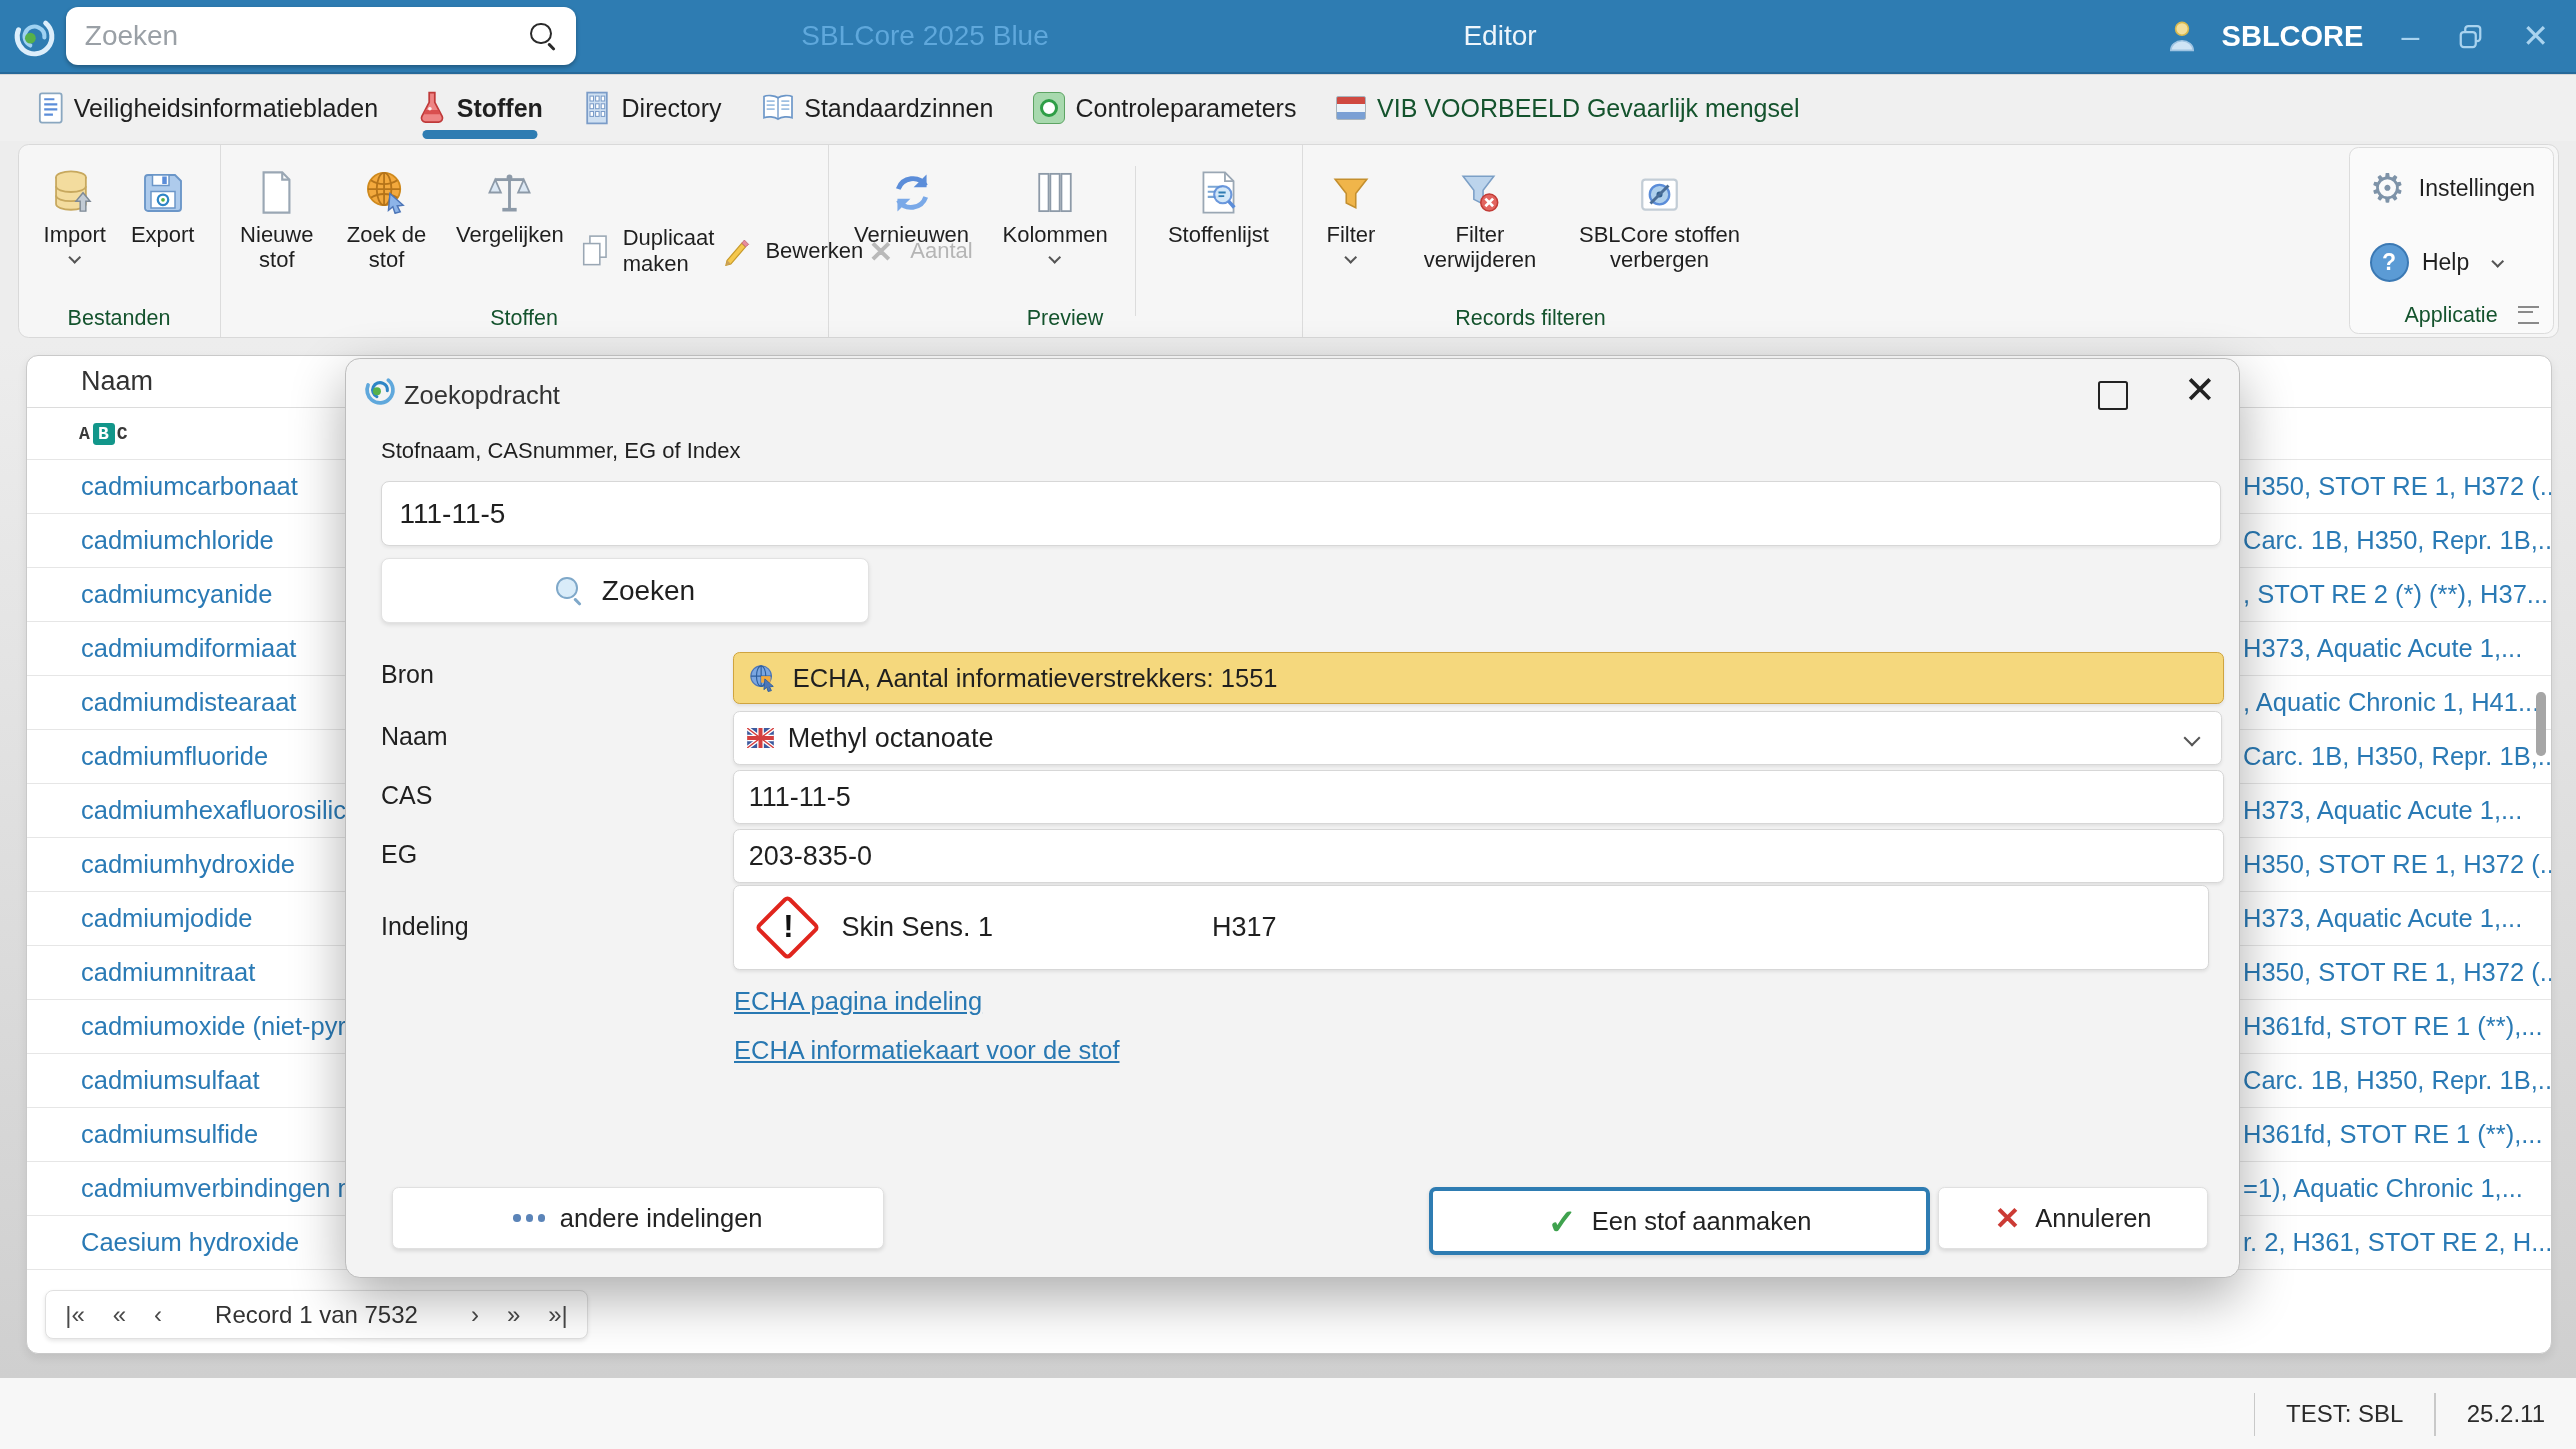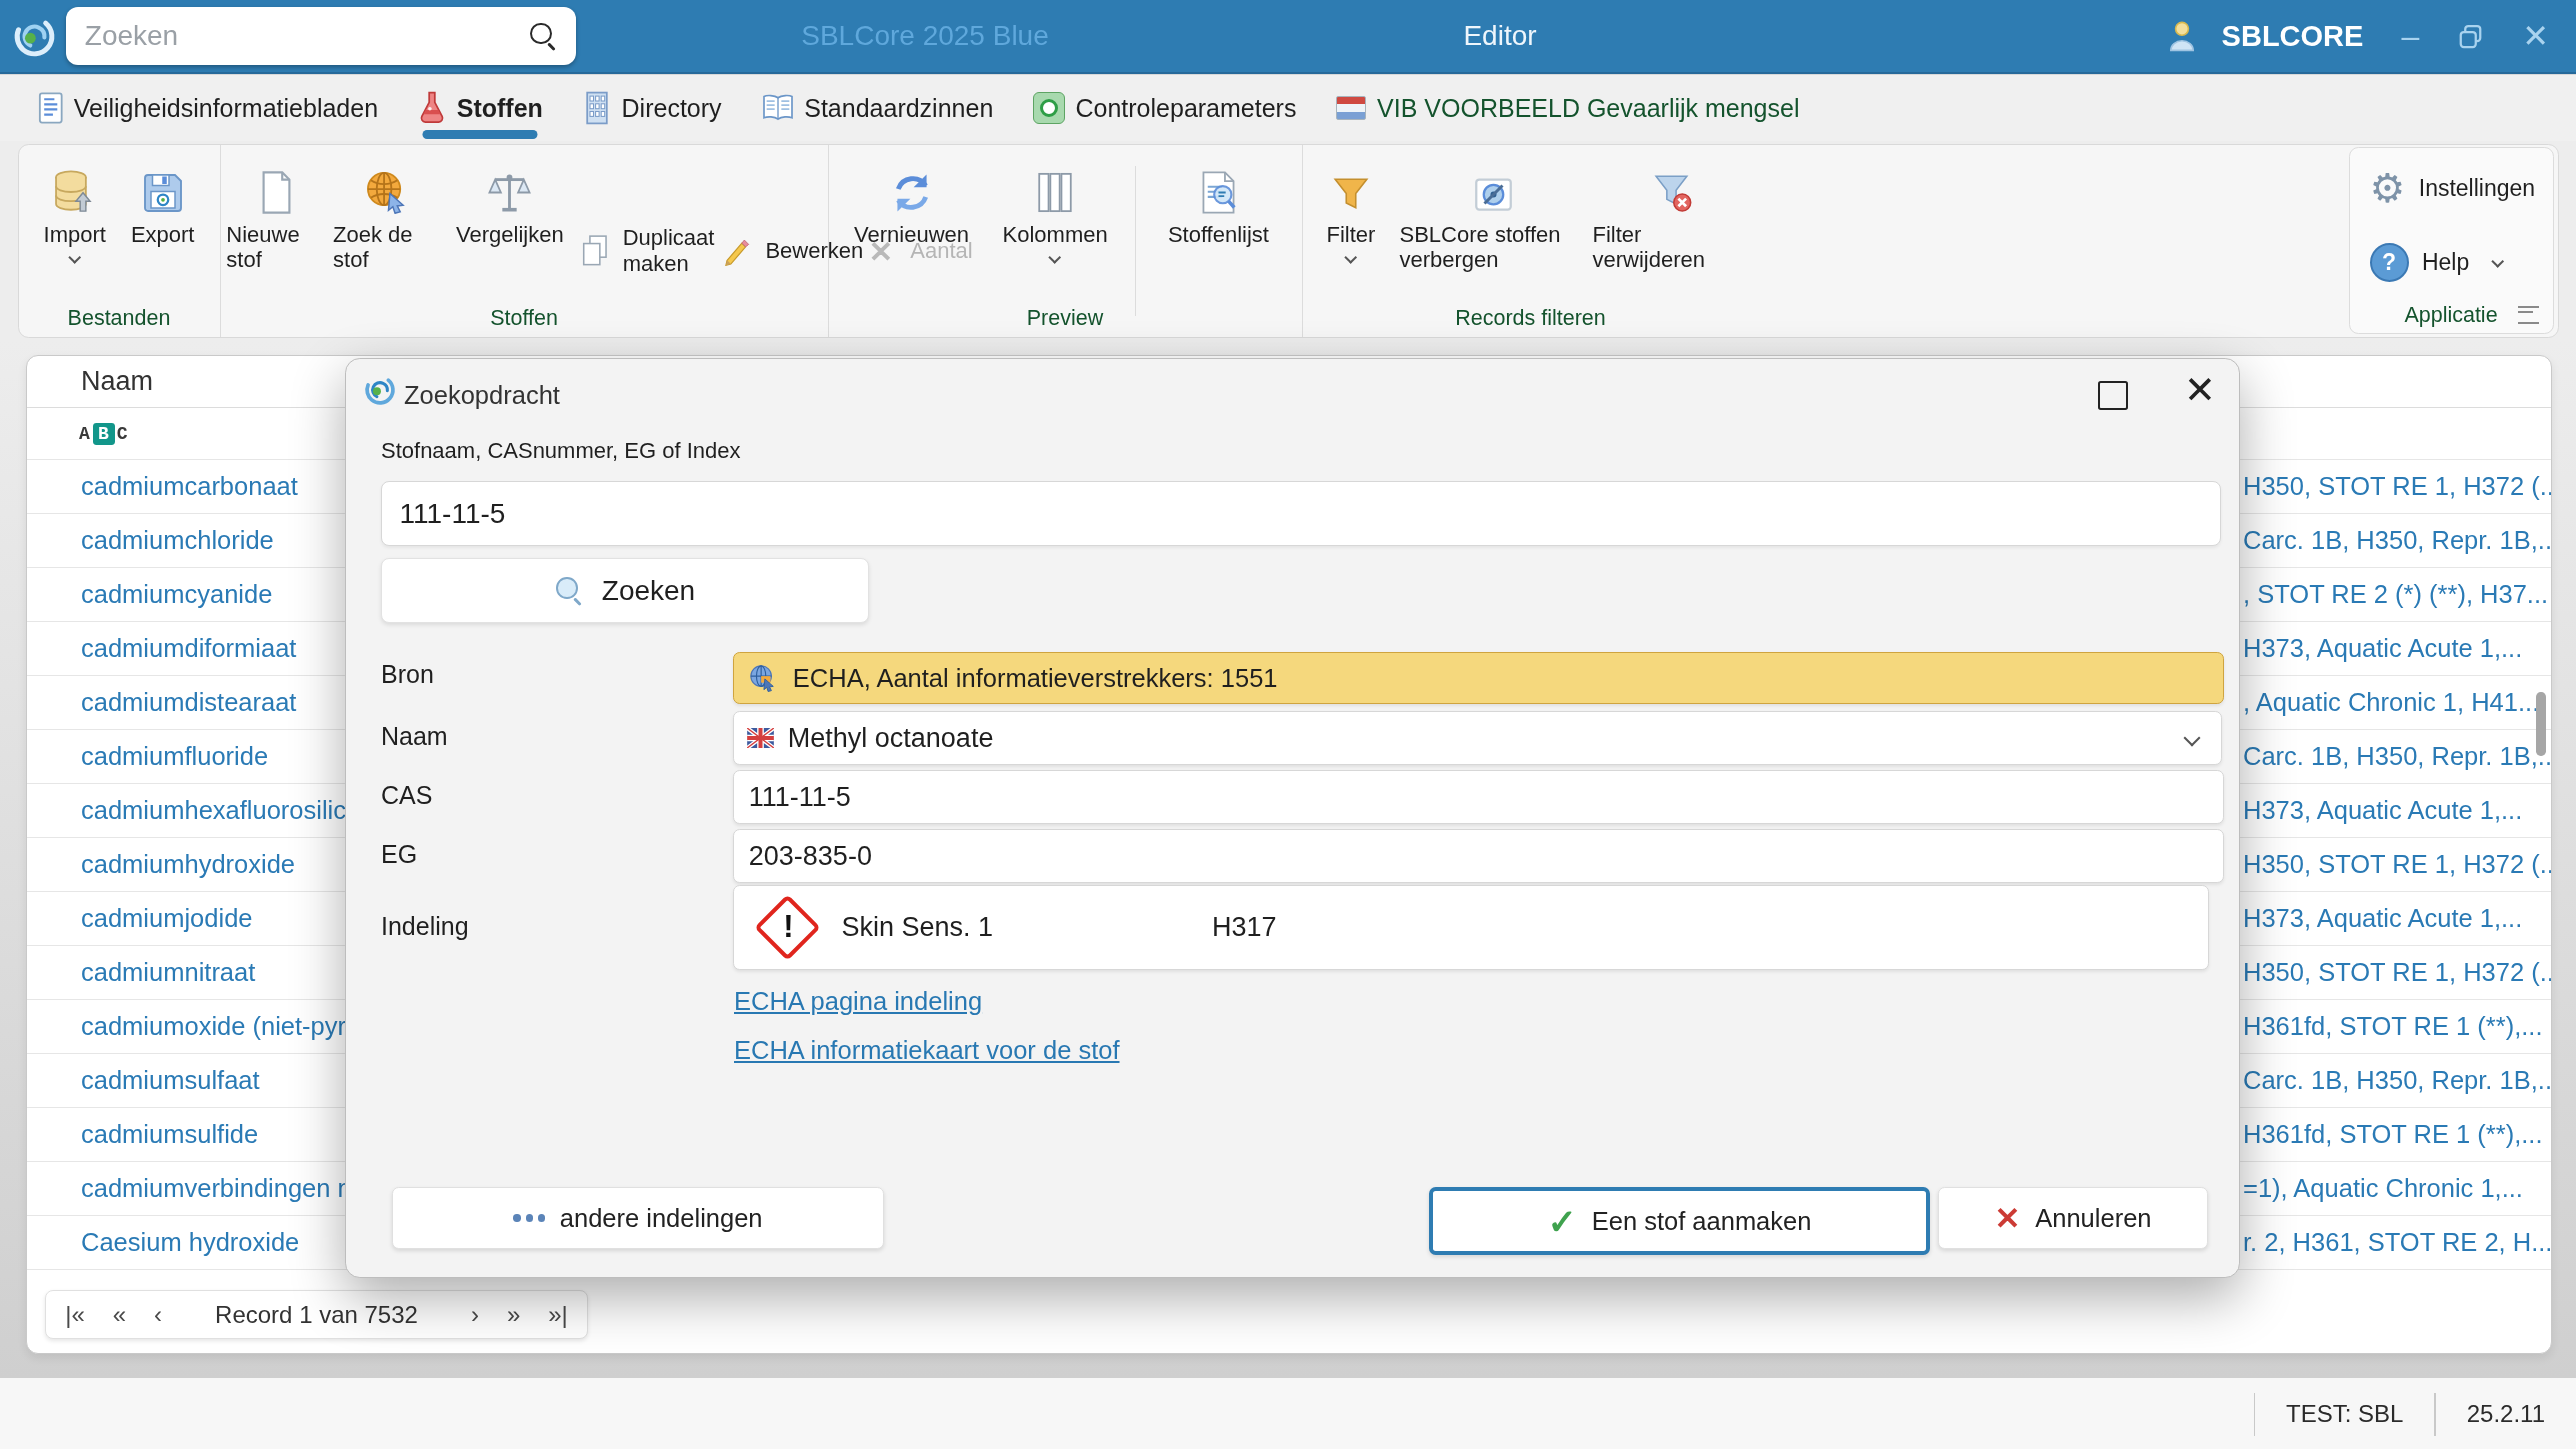--- a/index.html
+++ b/index.html
@@ -41,21 +41,21 @@
               position:relative}
   .ico-params::before{content:"";position:absolute;left:50%;top:50%;transform:translate(-50%,-50%);
               width:12px;height:12px;border:3.4px solid #2e9e46;border-radius:50%;background:#fff}
   
   .ribbonband{position:absolute;top:141px;left:0;right:0;height:199px;background:#ededed}
   .ribbon{position:absolute;top:2.7px;left:17.5px;right:17.5px;height:192px;background:#f6f6f6;
           border:0.7px solid #d9d9d9;border-radius:10.7px;display:flex}
   .rgroup{position:relative;display:flex;justify-content:space-evenly;border-right:0.7px solid #dcdcdc;height:100%}
   .glabel{position:absolute;bottom:5.4px;left:0;right:0;text-align:center;font-size:21.5px;color:#14532d}
   .bbtn{display:flex;flex-direction:column;align-items:center;gap:8px;padding-top:17.5px;
-        font-size:22px;line-height:1.15}
+        font-size:22px;text-align:center;line-height:1.15}
   .islot{height:52px;display:flex;align-items:flex-end;justify-content:center}
   .stack{display:flex;padding-top:21.5px;width:242px}
   .sbtn{display:flex;align-items:center;gap:12px;font-size:22px}
   .sbtn .si{width:35px;display:flex;justify-content:center}
   .disabled{color:#b5b5b5}
   .chev{width:10px;height:10px;border-right:2px solid #555;border-bottom:2px solid #555;
         transform:rotate(45deg);display:inline-block}
   .chev.sm{width:7.4px;height:7.4px;margin-top:-2.7px}
   .gear{font-size:40px;color:#7e93a8;line-height:1}
   .helpi{width:35px;height:35px;border-radius:50%;background:#5b9bd5;border:2px solid #3b79b4;
@@ -355,40 +355,40 @@
   <div class="rgroup" style="width:456px;border-right:none">
     <div class="bbtn" style="width:87px">
       <span class="islot">
         <svg width="38" height="38" viewBox="0 0 48 44">
           <path d="M4 2h40L30 20v18l-12-6V20Z" fill="#f0b54a" stroke="#c48f2e" stroke-width="2"></path>
         </svg>
       </span>
       <span>Filter</span>
       <span class="chev sm"></span>
     </div>
+    <div class="bbtn" style="width:161px">
+      <span class="islot">
+        <svg width="40" height="40" viewBox="0 0 52 50">
+          <path d="M4 2h40L30 20v18l-12-6V20Z" fill="#bcd4ec" stroke="#7b9fc6" stroke-width="2"></path>
+          <circle cx="38" cy="36" r="11" fill="#e26560" stroke="#c23b36" stroke-width="2"></circle>
+          <path d="M33 31l10 10M43 31l-10 10" stroke="#fff" stroke-width="3.5"></path>
+        </svg>
+      </span>
+      <span>Filter verwijderen</span>
+    </div>
     <div class="bbtn" style="width:188px">
       <span class="islot">
         <svg width="39" height="39" viewBox="0 0 52 52">
           <rect x="3" y="6" width="46" height="40" rx="4" fill="#fff" stroke="#c3cdd6" stroke-width="3"></rect>
           <circle cx="26" cy="26" r="13" fill="#aecfec" stroke="#5b8dd9" stroke-width="3"></circle>
           <circle cx="26" cy="26" r="4" fill="#2e5f8f"></circle>
           <path d="M14 38 38 14" stroke="#4a6d96" stroke-width="4"></path>
         </svg>
       </span>
       <span>SBLCore stoffen verbergen</span>
-    </div>
-    <div class="bbtn" style="width:161px">
-      <span class="islot">
-        <svg width="40" height="40" viewBox="0 0 52 50">
-          <path d="M4 2h40L30 20v18l-12-6V20Z" fill="#bcd4ec" stroke="#7b9fc6" stroke-width="2"></path>
-          <circle cx="38" cy="36" r="11" fill="#e26560" stroke="#c23b36" stroke-width="2"></circle>
-          <path d="M33 31l10 10M43 31l-10 10" stroke="#fff" stroke-width="3.5"></path>
-        </svg>
-      </span>
-      <span>Filter verwijderen</span>
     </div>
     <span class="glabel">Records filteren</span>
   </div>
 
   <div class="appcard">
     <div class="acrow">
       <span class="gear">⚙</span>
       <span>Instellingen</span>
     </div>
     <div class="acrow" style="margin-top:35px">

